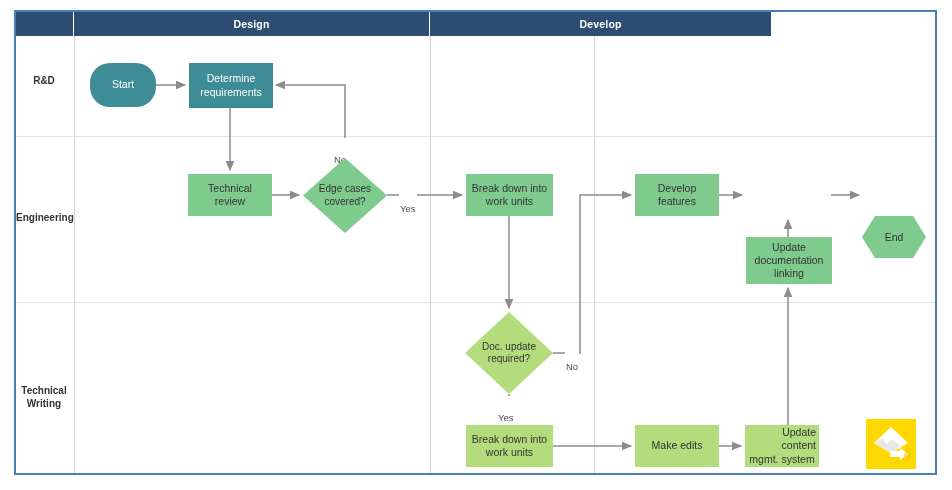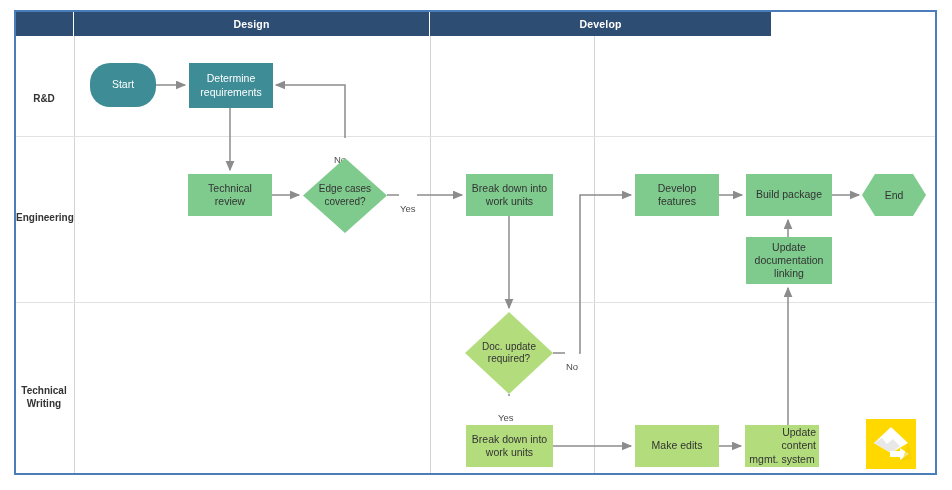--- a/index.html
+++ b/index.html
@@ -35,21 +35,21 @@
   .n-lgreen{background:#b3dd7d;}
 
   
   .diamond{position:absolute;}
   .diamond .dshape{position:absolute;left:0;top:0;width:100%;height:100%;}
   .diamond .dtext{position:absolute;left:0;top:0;width:100%;height:100%;
        display:flex;align-items:center;justify-content:center;text-align:center;
        font-size:10px;line-height:1.25;color:#333333;}
 
   
-  .hexwrap{position:absolute;}
+  .hexwrap{position:absolute;margin-top:42px;}
   .hexwrap .hshape{position:absolute;inset:0;}
   .hexwrap .htext{position:absolute;inset:0;display:flex;align-items:center;
        justify-content:center;font-size:10.5px;color:#333333;}
 
   
   #wires{position:absolute;left:0;top:0;width:952px;height:490px;pointer-events:none;}
   .edgelabel{position:absolute;font-size:9.5px;color:#4d4d4d;background:#ffffff;
              padding:16px 1px;white-space:nowrap;}
 
   
@@ -70,21 +70,21 @@
     </div>
 
     <div class="vline" style="left:58px;top:24px;height:437px;"></div>
     <div class="vline" style="left:414px;top:24px;height:437px;"></div>
     <div class="vline" style="left:578px;top:24px;height:437px;"></div>
 
     <div class="hline" style="left:0;top:124px;width:919px;"></div>
     <div class="hline" style="left:0;top:290px;width:919px;"></div>
   </div>
 
-  <div class="rowlabel" style="top:93px;">R&amp;D</div>
+  <div class="rowlabel" style="top:75px;">R&amp;D</div>
   <div class="rowlabel" style="top:212px;">Engineering</div>
   <div class="rowlabel" style="top:385px;width:56px;">Technical Writing</div>
 
   <svg id="wires" viewBox="0 0 952 490" xmlns="http://www.w3.org/2000/svg">
     <defs>
       <marker id="ah" markerWidth="8" markerHeight="8" refX="6.2" refY="3" orient="auto">
         <path d="M0,0 L7,3 L0,6 z" fill="#8c8c8c"></path>
       </marker>
     </defs>
     <g stroke="#8c8c8c" stroke-width="1.5" fill="none">
@@ -153,21 +153,20 @@
     <div class="node n-green" style="left:466px;top:174px;width:87px;height:42px;flex-direction:column;">
       <span>Break down into</span>
       <span>work units</span>
     </div>
 
     <div class="node n-green" style="left:635px;top:174px;width:84px;height:42px;flex-direction:column;">
       <span>Develop</span>
       <span>features</span>
     </div>
 
-    <div class="node n-green" style="left:746px;top:174px;width:86px;height:42px;">Build package</div>
 
     <div class="hexwrap" style="left:862px;top:174px;width:64px;height:42px;">
       <svg class="hshape" viewBox="0 0 64 42" xmlns="http://www.w3.org/2000/svg">
         <polygon points="13,0 51,0 64,21 51,42 13,42 0,21" fill="#7ecb8d"></polygon>
       </svg>
       <div class="htext">End</div>
     </div>
 
     <div class="node n-green" style="left:746px;top:237px;width:86px;height:47px;flex-direction:column;">
       <span>Update</span>

